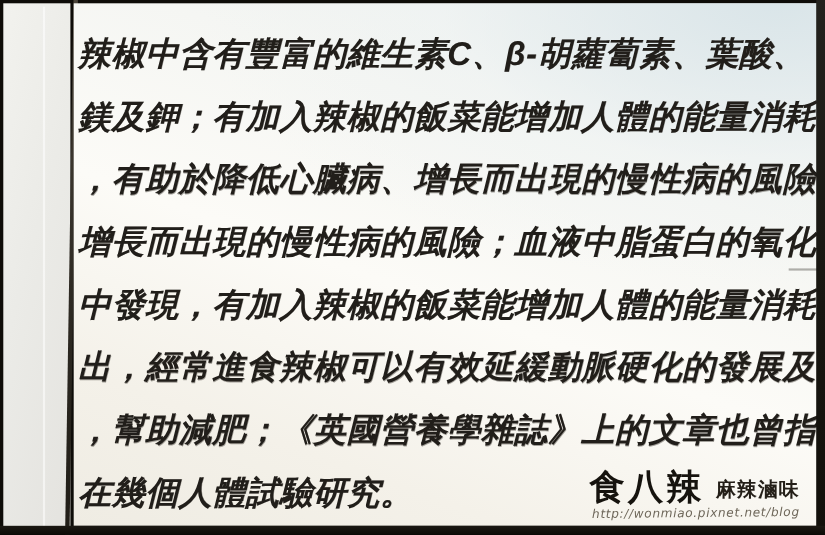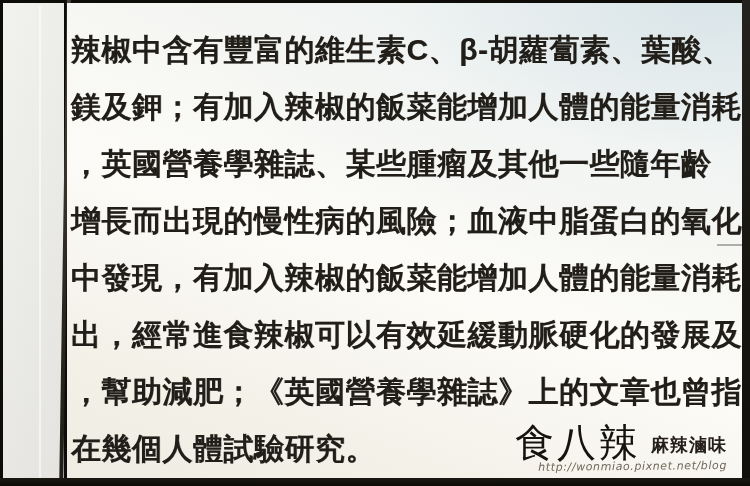--- a/index.html
+++ b/index.html
@@ -51,31 +51,32 @@
     position: absolute; left: 4px; top: 18px;
     width: 668px;
   }
   .sign-line {
     height: 57px; line-height: 57px;
     font-size: 30px; font-weight: 700;
     letter-spacing: 0.5px;
     color: #211e1a;
     white-space: nowrap;
     text-shadow: 0.4px 0.4px 0.6px rgba(60,55,48,0.45);
+    font-style: italic;
   }
   .watermark {
     position: absolute; right: 16px; bottom: 5px;
     text-align: right;
   }
   .brand-row {
     display: flex; align-items: flex-end; justify-content: flex-end;
     gap: 10px;
   }
   .brand-main {
-    font-size: 39px; font-weight: 400;
+    font-size: 32px; font-weight: 700;
     letter-spacing: 3px; color: #16130e;
     line-height: 28px;
   }
   .brand-sub {
     font-size: 18px; font-weight: 900;
     letter-spacing: 1px; color: #241f18;
     line-height: 17px; padding-bottom: 3px;
   }
   .brand-url {
     margin-top: 3px;
@@ -108,21 +109,21 @@
   </div>
 
   <div class="board-seam"></div>
 
   <div class="board">
     <div class="wall-seam"></div>
 
     <div class="text-block">
       <div class="sign-line">辣椒中含有豐富的維生素C、β-胡蘿蔔素、葉酸、</div>
       <div class="sign-line">鎂及鉀；有加入辣椒的飯菜能增加人體的能量消耗</div>
-      <div class="sign-line">，英國營養學雜誌、某些腫瘤及其他一些隨年齡</div>
+      <div class="sign-line">，有助於降低心臟病、增長而出現的慢性病的風險</div>
       <div class="sign-line">增長而出現的慢性病的風險；血液中脂蛋白的氧化</div>
       <div class="sign-line">中發現，有加入辣椒的飯菜能增加人體的能量消耗</div>
       <div class="sign-line">出，經常進食辣椒可以有效延緩動脈硬化的發展及</div>
       <div class="sign-line">，幫助減肥；《英國營養學雜誌》上的文章也曾指</div>
       <div class="sign-line">在幾個人體試驗研究。</div>
     </div>
 
     <div class="watermark">
       <div class="brand-row">
         <span class="brand-main">食八辣</span>

